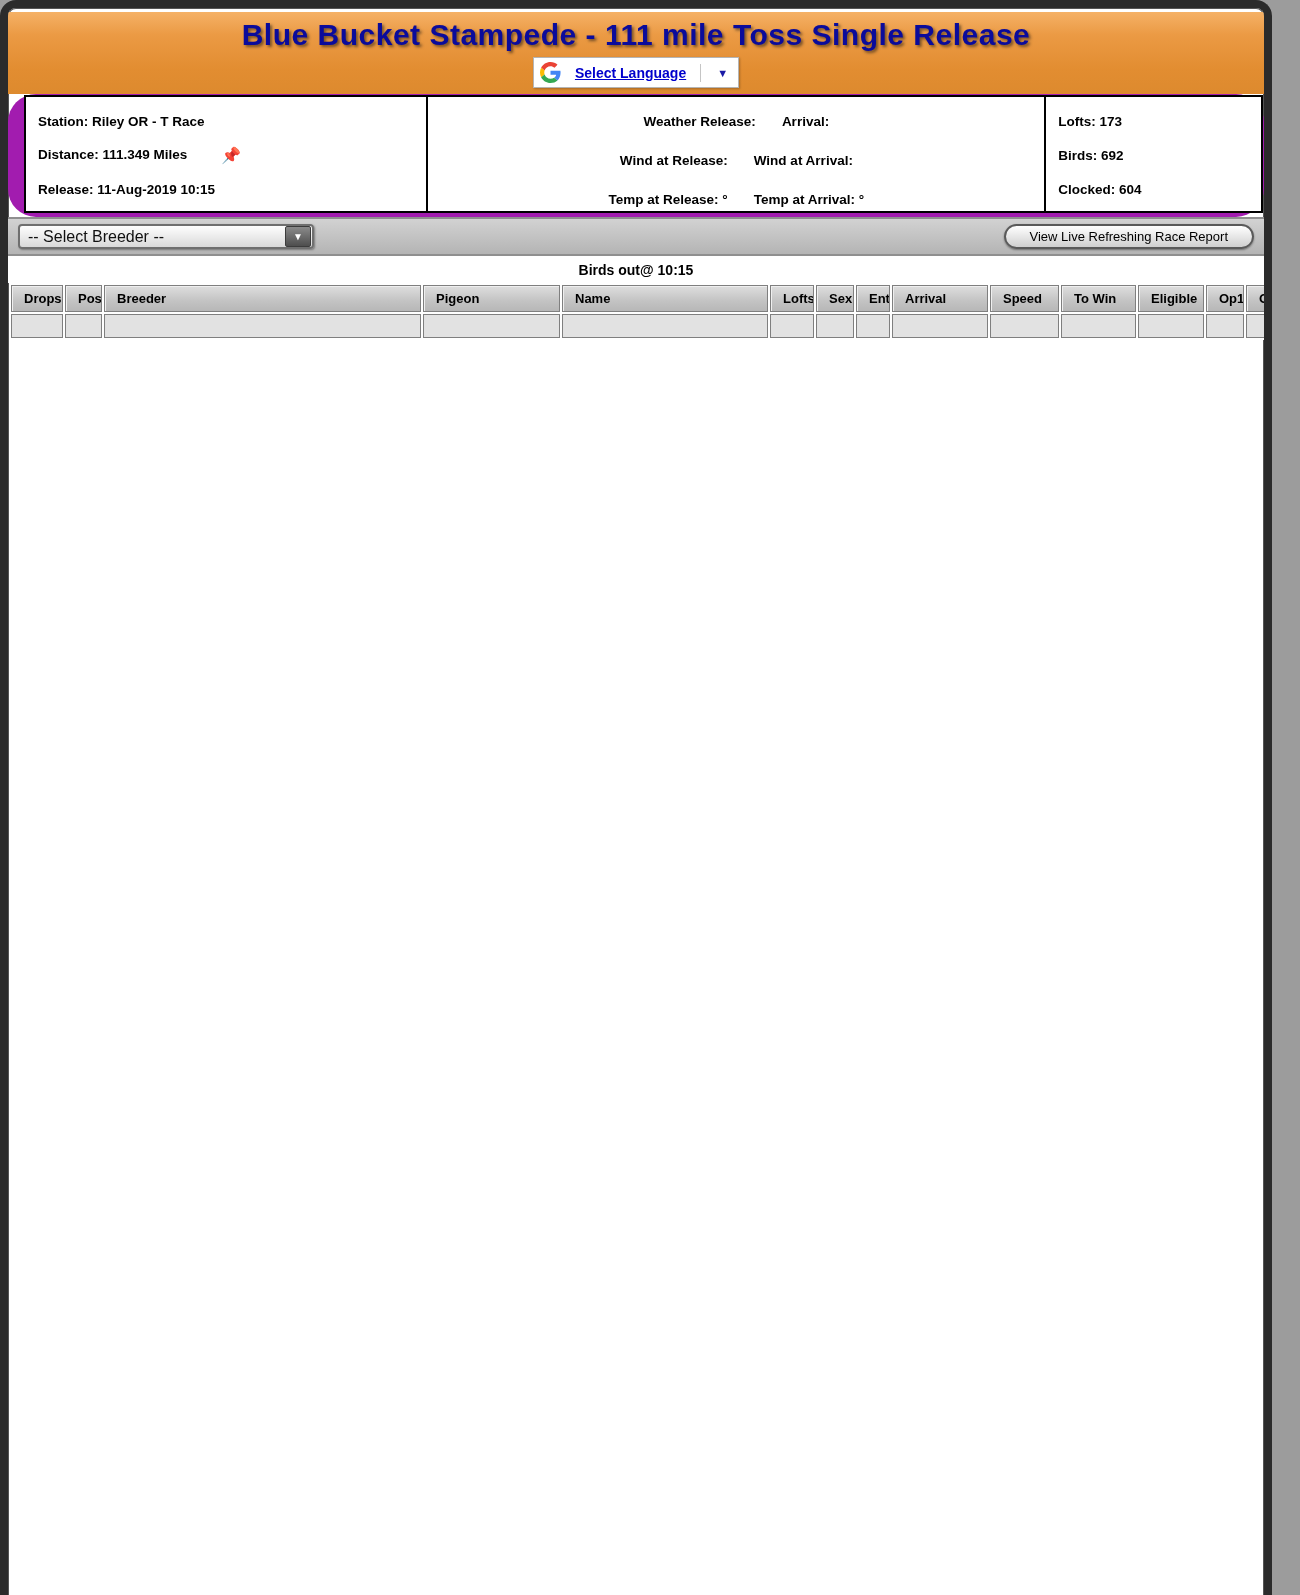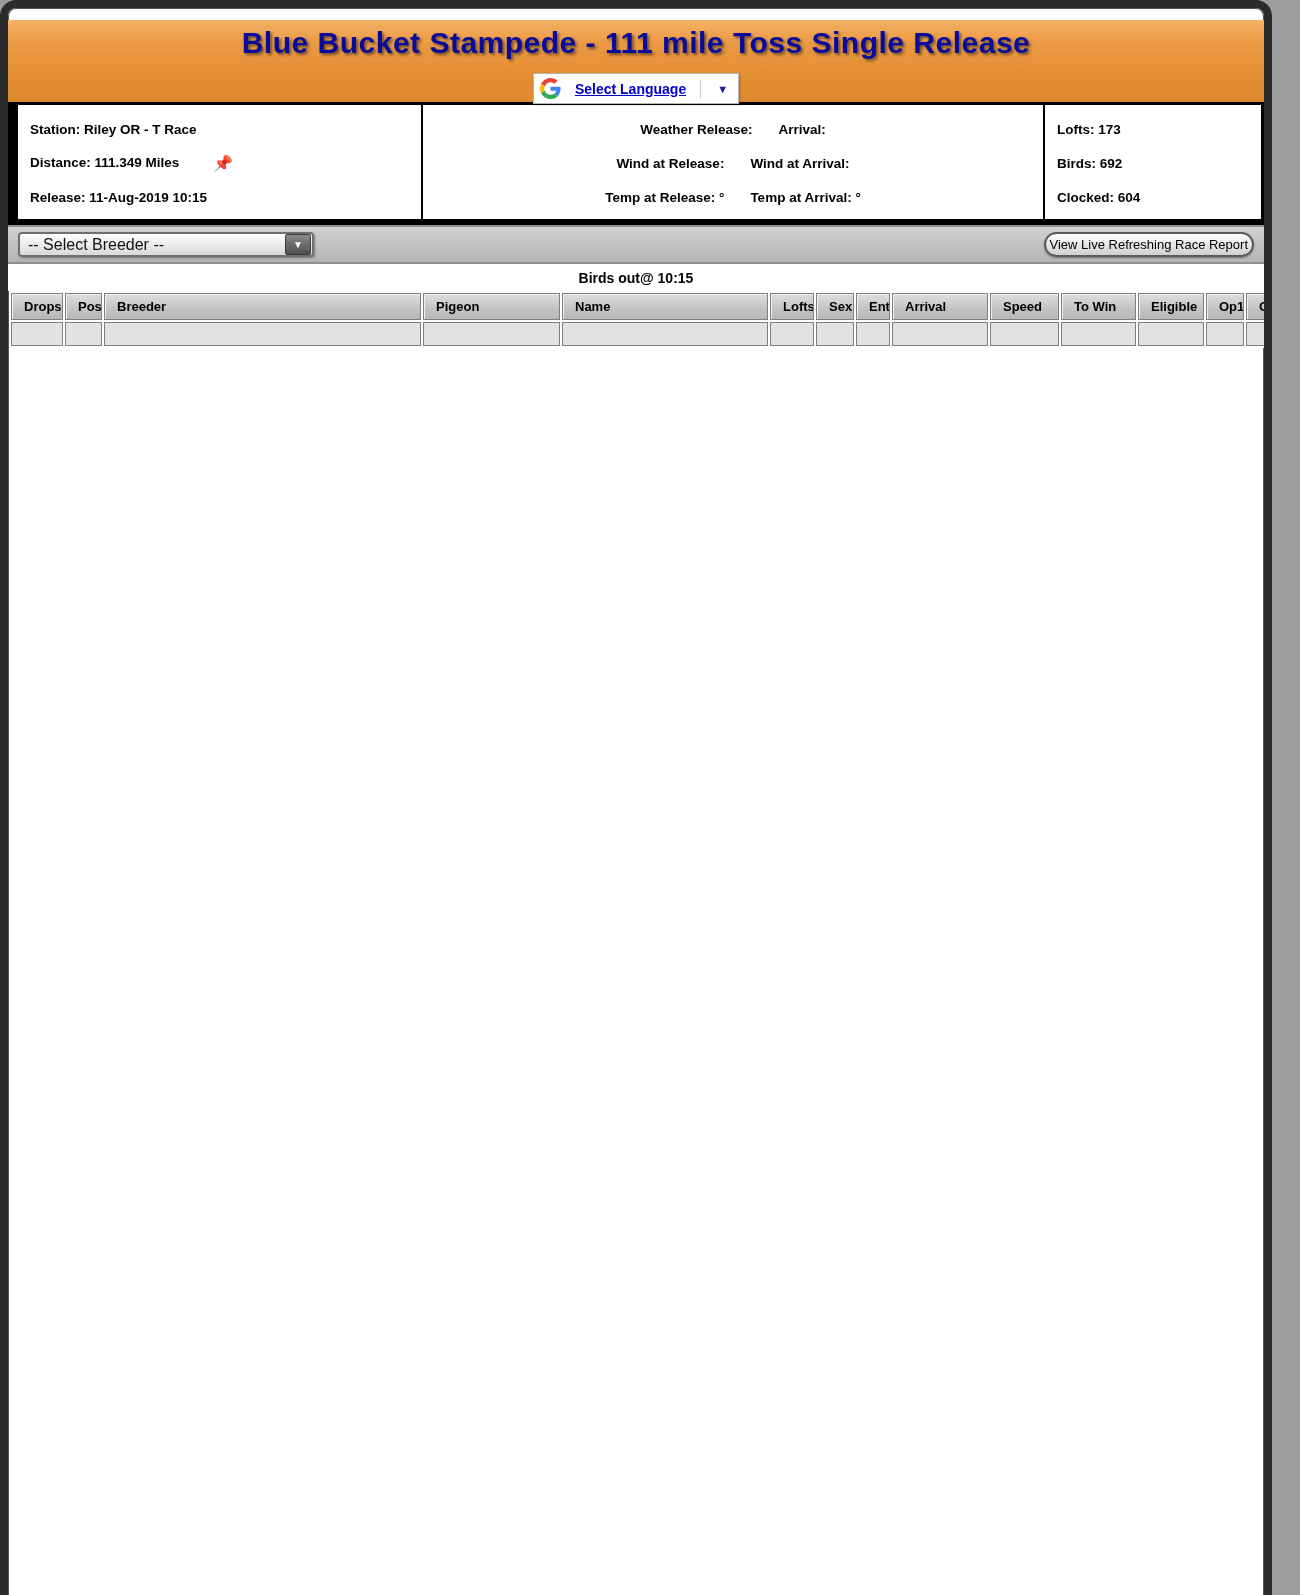--- a/index.html
+++ b/index.html
@@ -17,47 +17,47 @@
     background:#ffffff; overflow:hidden;
     box-shadow:inset 0 0 0 1px #555;
   }
   
   .orange-band {
     height:82px; width:100%;
     background:linear-gradient(#f5b166 0%, #eb9a44 28%, #e28d31 70%, #dd8a2e 100%);
     text-align:center; position:relative;
   }
   .page-title {
-    margin:12px; padding-top:6px;
+    margin:4px; padding-top:6px;
     font-size:30px; font-weight:bold; color:#0b0b9b;
     text-shadow:2px 2px 3px rgba(20,20,20,0.55);
     letter-spacing:0.5px;
   }
   .lang-widget {
     display:inline-flex; align-items:center; gap:14px;
     background:#ffffff; border:1px solid #b5b5b5;
     padding:4px 8px 4px 6px; margin-top:1px;
     box-shadow:1px 1px 2px rgba(0,0,0,.25);
   }
   .g-logo { width:21px; height:21px; display:block; }
   .lang-label {
     font-size:14px; font-weight:bold; color:#0000cc;
     text-decoration:underline; cursor:pointer;
   }
   .lang-sep { width:1px; height:18px; background:#c5c5c5; }
   .lang-arrow { font-size:11px; color:#1a1aa6; cursor:pointer; padding:0 2px; }
   
-  .info-row { display:flex; padding:1px 1px 4px 8px; background:#000000; }
+  .info-row { display:flex; padding:1px 1px 4px 16px; background:#a21caf;border-radius:28px; }
   .info-box { border:2px solid #000; background:#fff; height:118px; }
   .info-box + .info-box { margin-left:-2px; }
   .info-left  { width:407px; padding:17px 12px 14px 12px;
                 display:flex; flex-direction:column; justify-content:space-between; }
   .info-mid   { width:624px; padding:17px 10px 14px 10px;
-                display:flex; flex-direction:column; justify-content:space-between;
-                align-items:center; }
+                display:flex; flex-direction:column; justify-content:flex-start;
+                align-items:center;gap:24px; }
   .info-right { width:220px; padding:17px 12px 14px 12px;
                 display:flex; flex-direction:column; justify-content:space-between; }
   .info-line { font-size:13.5px; font-weight:bold; color:#000; white-space:nowrap; }
   .info-mid .info-line { display:flex; gap:26px; justify-content:center; }
   .pin-icon { font-size:16px; margin-left:34px; vertical-align:-2px; }
   
   .toolbar {
     height:39px; background:linear-gradient(#d2d2d2,#b4b4b4);
     border-top:2px solid #8f8f8f; border-bottom:2px solid #8f8f8f;
     display:flex; align-items:center; justify-content:space-between;
@@ -72,21 +72,21 @@
   .select-box .sel-text { flex:1; font-size:16px; color:#111; padding-left:8px; }
   .select-box .sel-arrow {
     width:26px; height:21px; margin-right:1px;
     background:linear-gradient(#8a8a8a,#4e4e4e);
     border:1px solid #3c3c3c; border-radius:2px;
     color:#fff; font-size:10px; display:flex; align-items:center; justify-content:center;
   }
   .report-btn {
     font-family:"Liberation Sans", sans-serif;
     font-size:13px; color:#000;
-    padding:3px 4px; border:2px solid #5a5a5a; border-radius:13px;
+    padding:3px 24px; border:2px solid #5a5a5a; border-radius:13px;
     background:linear-gradient(#ffffff,#cfcfcf);
     box-shadow:0 1px 2px rgba(0,0,0,.4); cursor:pointer;margin-left:12px;
   }
   
   .birds-banner {
     background:#fff; text-align:center;
     font-size:14px; font-weight:bold; color:#000;
     padding:6px 0 5px 0;
   }
   

